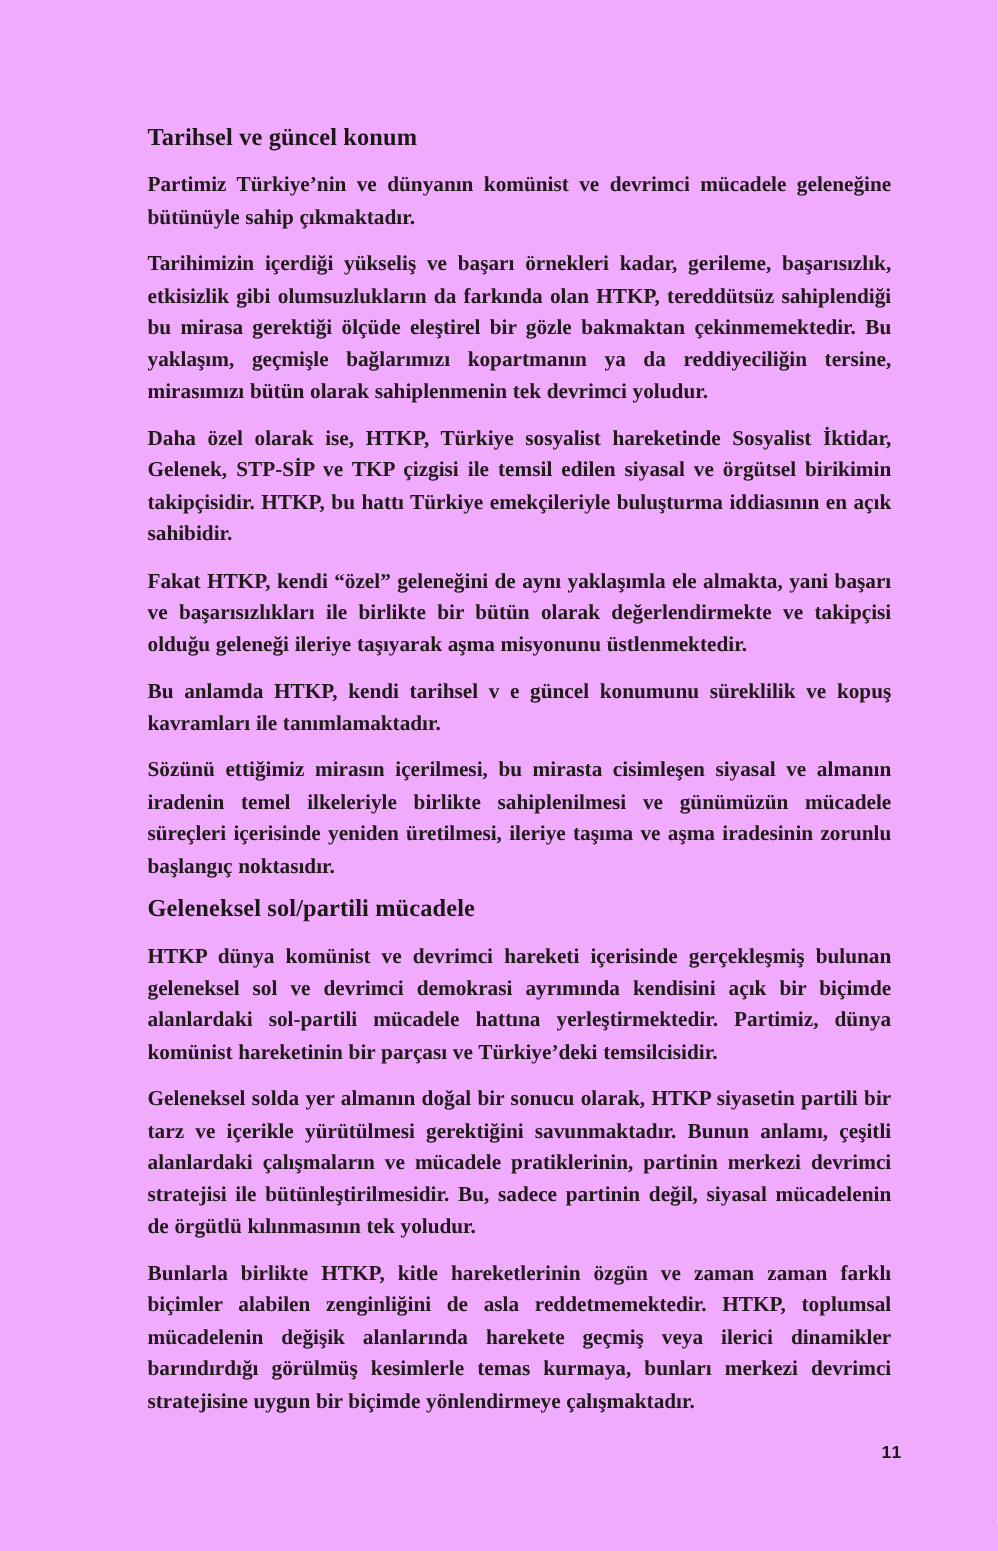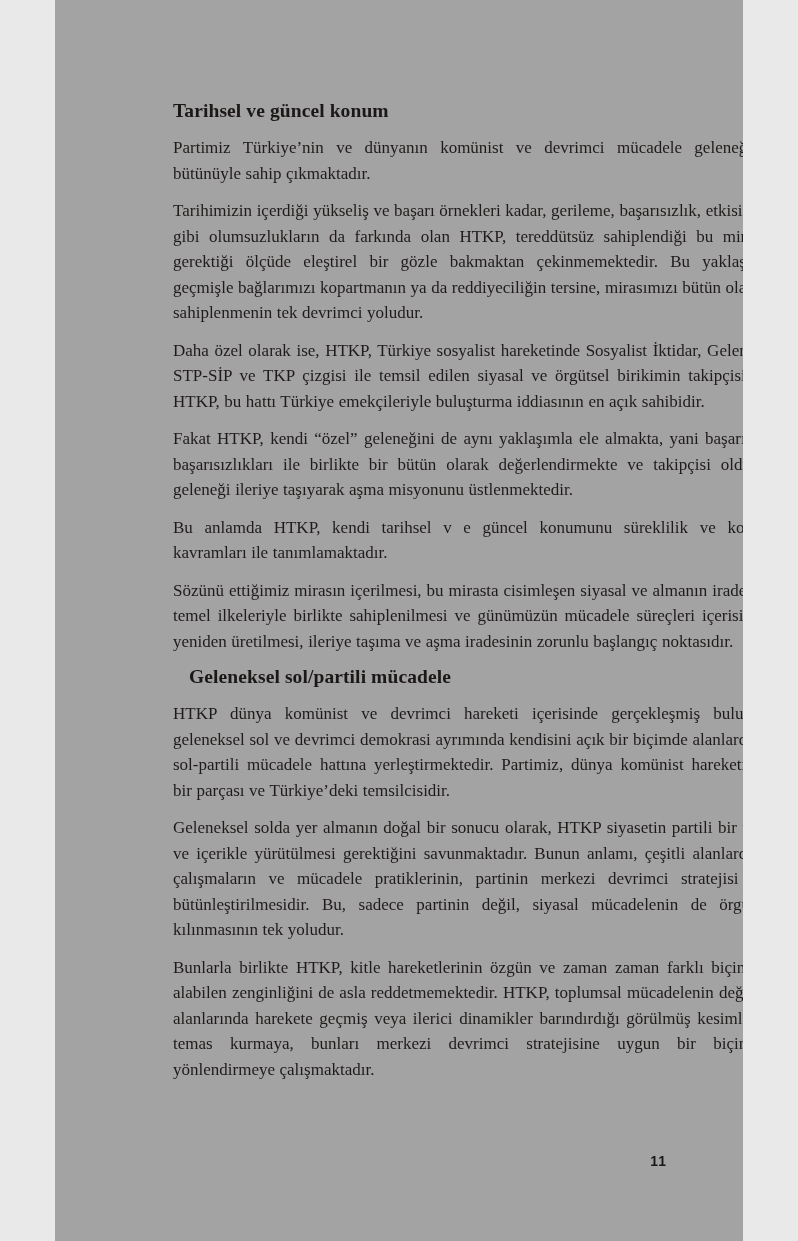--- a/index.html
+++ b/index.html
@@ -3,24 +3,24 @@
 <meta charset="utf-8">
 <style>
   * { margin: 0; padding: 0; box-sizing: border-box; }
 
   html, body {
     background: #e9e9e9;
   }
 
   .page {
     position: relative;
-    width: 688px;
+    width: 798px;
     height: 1241px;
     margin: 0 auto;
-    background: #a3a3a3;
+    background: #f0abfc;
     color: #201b1a;
     font-family: "Liberation Serif", "DejaVu Serif", serif;
     overflow: hidden;
   }
 
   .content {
     position: absolute;
     top: 100px;
     left: 118px;
     width: 595px;
@@ -30,32 +30,32 @@
     font-family: "Liberation Serif", "DejaVu Serif", serif;
     font-size: 19.5px;
     font-weight: bold;
     color: #1c1817;
     margin: 0 0 13px 0;
     letter-spacing: 0.1px;
   }
 
   .section-heading.second {
     margin-top: 6px;
-    margin-left: 16px;
   }
 
   .body-paragraph {
     font-size: 17px;
     line-height: 25.5px;
     text-align: justify;
     margin: 0 0 12px 0;
     color: #201b1a;
     hyphens: auto;
     -webkit-hyphens: auto;
     word-spacing: 0.3px;
+    font-weight: bold;
   }
 
   .page-number {
     position: absolute;
     right: 76px;
     bottom: 72px;
     font-family: "Liberation Sans", "DejaVu Sans", sans-serif;
     font-size: 14px;
     font-weight: bold;
     letter-spacing: 1px;

